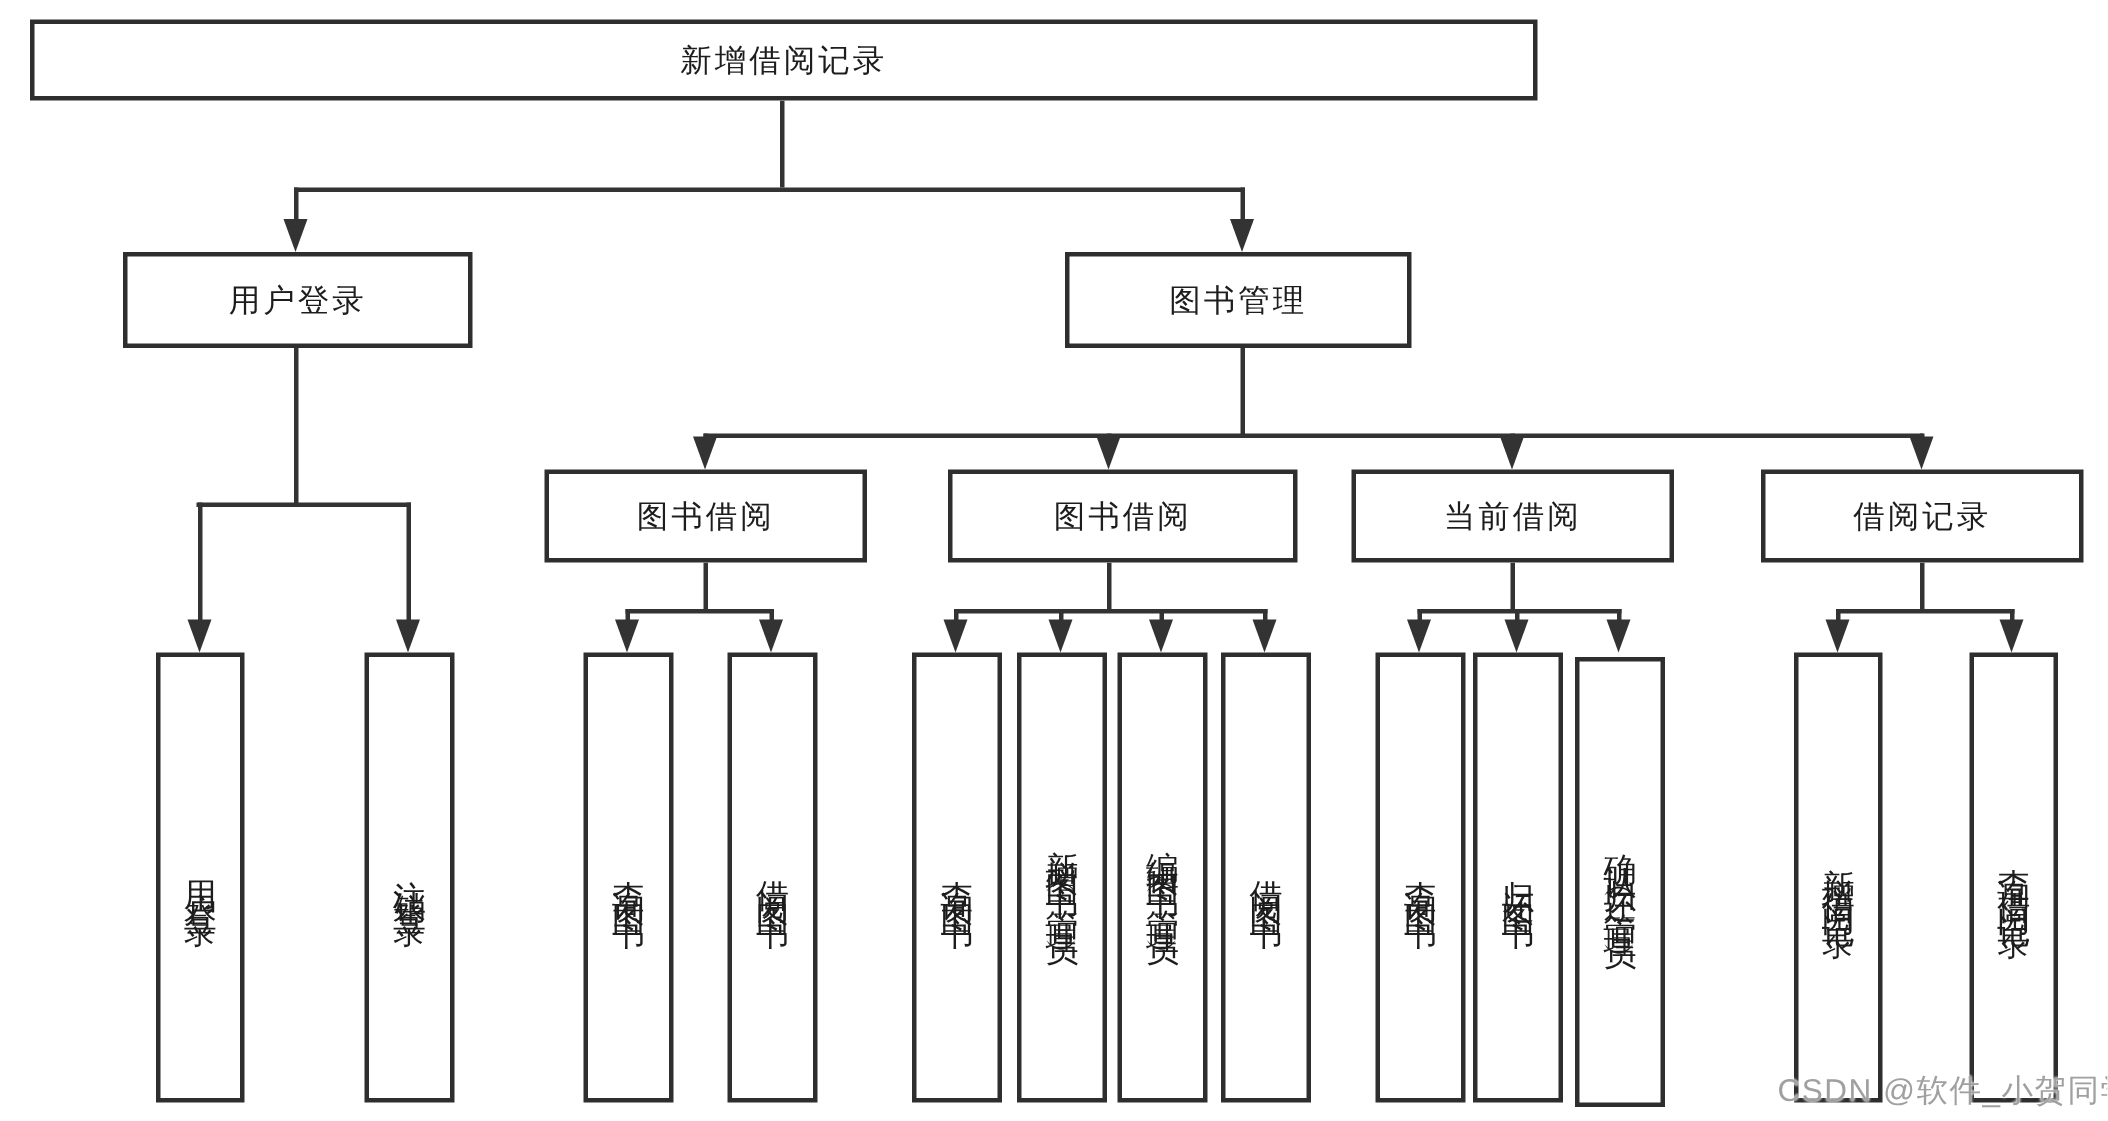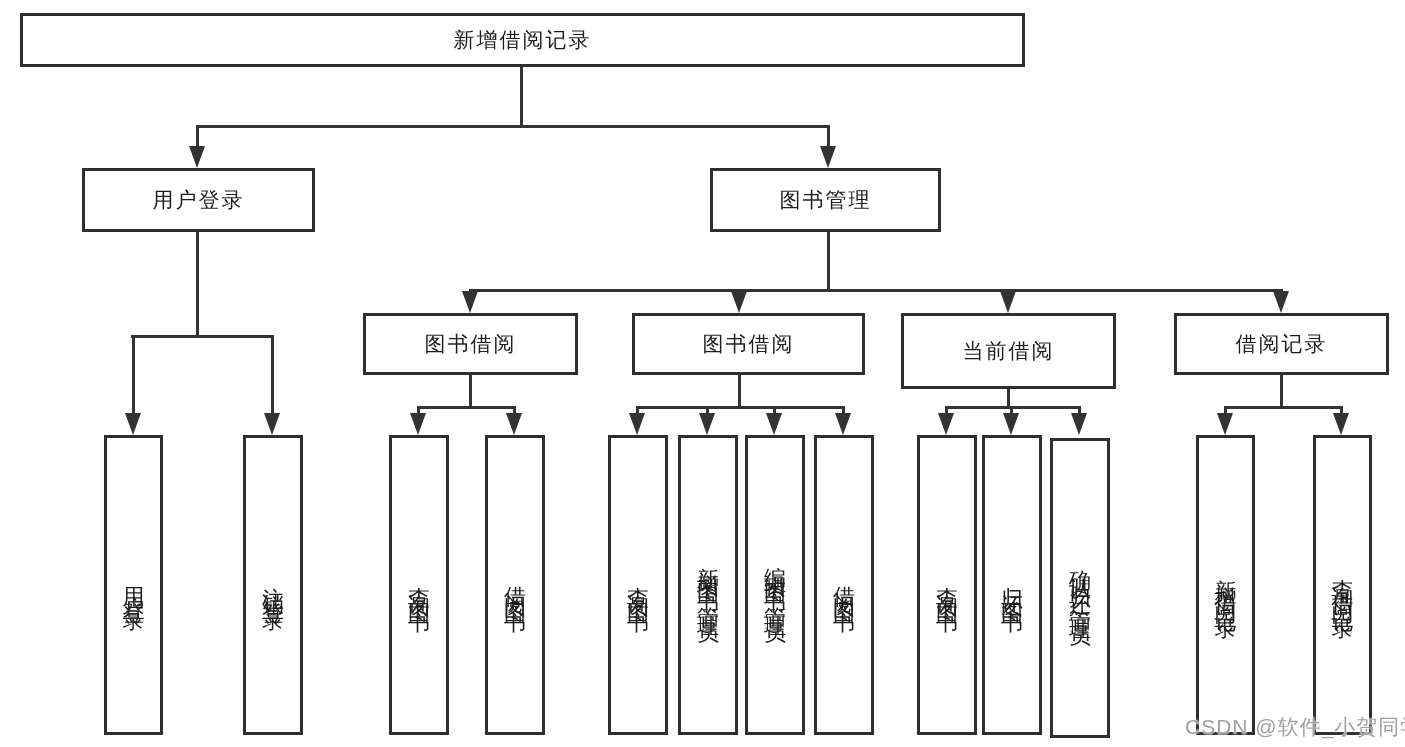--- a/index.html
+++ b/index.html
@@ -106,21 +106,21 @@
   <div class="box h" style="left:710px;top:168px;width:231px;height:64px">
     <span>图书管理</span>
   </div>
 
   <div class="box h" style="left:363px;top:313px;width:215px;height:62px">
     <span>图书借阅</span>
   </div>
   <div class="box h" style="left:632px;top:313px;width:233px;height:62px">
     <span>图书借阅</span>
   </div>
-  <div class="box h" style="left:901px;top:313px;width:215px;height:76px">
+  <div class="box h" style="left:901px;top:313px;width:215px;height:62px">
     <span>当前借阅</span>
   </div>
   <div class="box h" style="left:1174px;top:313px;width:215px;height:62px">
     <span>借阅记录</span>
   </div>
 
   <div class="box v" style="left:104px;top:435px;width:59px;height:300px">
     <span>用户登录</span>
   </div>
   <div class="box v" style="left:243px;top:435px;width:60px;height:300px">

